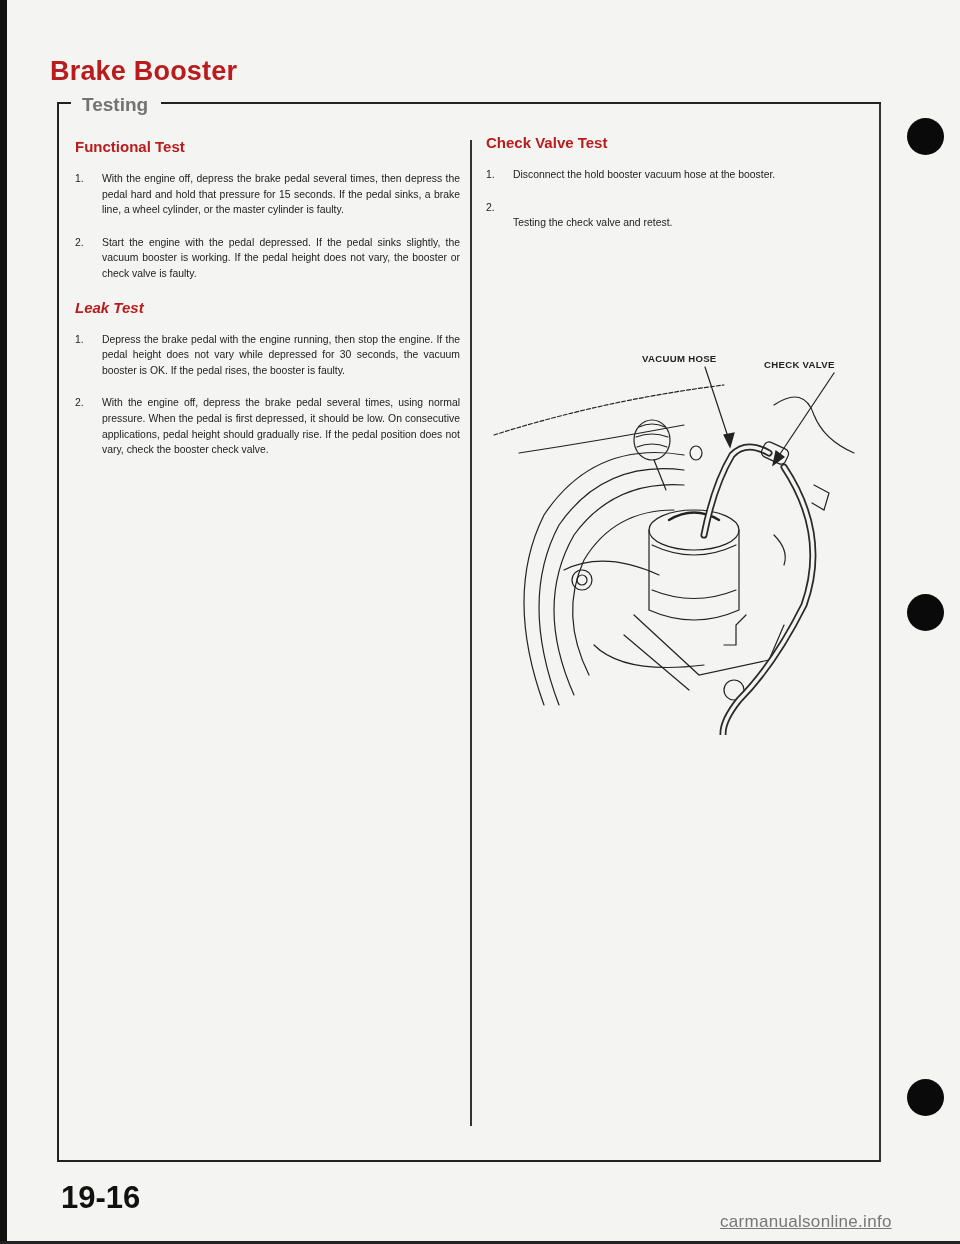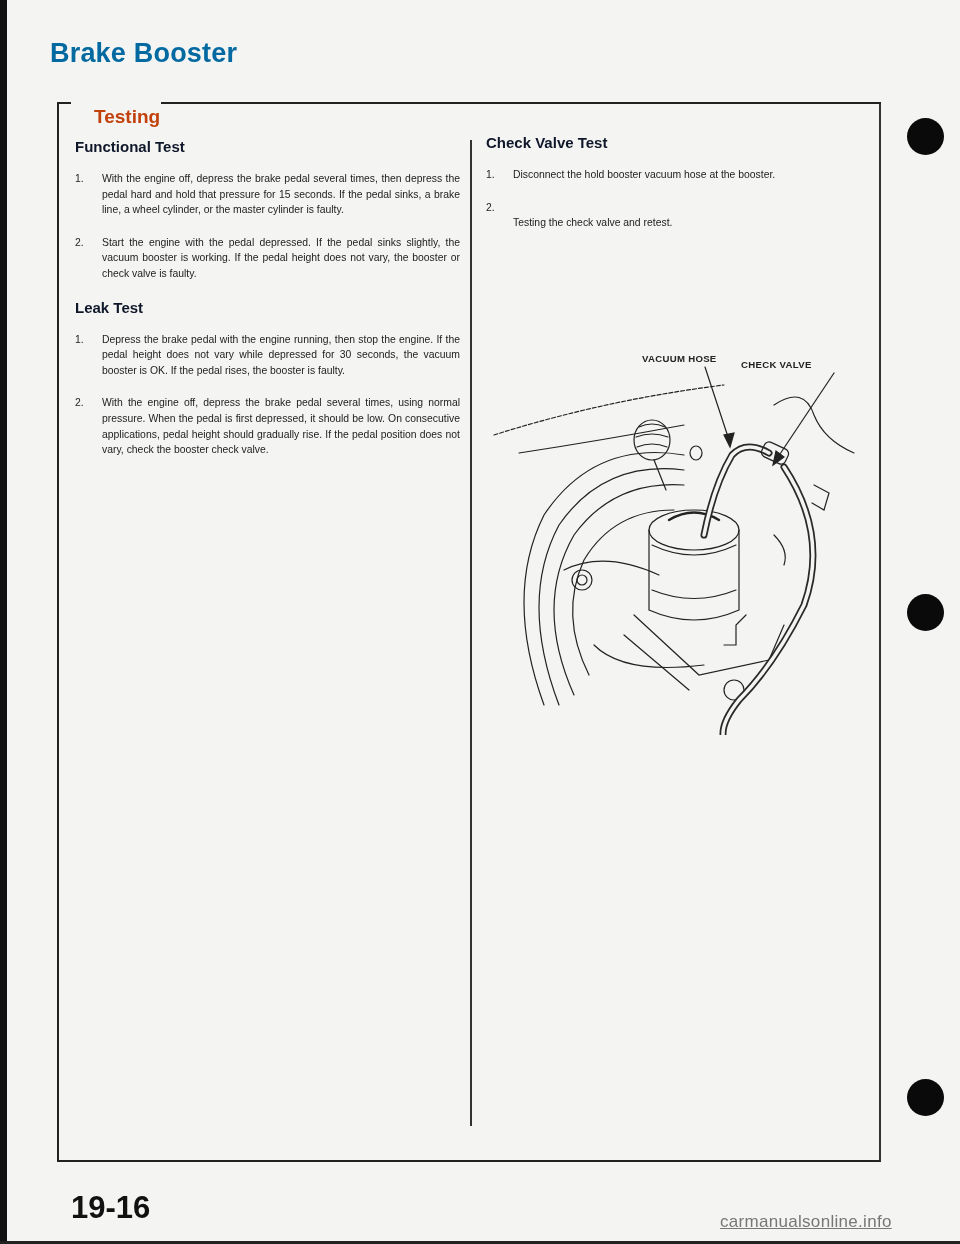--- a/index.html
+++ b/index.html
@@ -5,45 +5,45 @@
   html, body { margin: 0; padding: 0; }
   body {
     width: 960px; height: 1244px; position: relative; overflow: hidden;
     background: #f4f4f2;
     font-family: "Liberation Sans", sans-serif;
     color: #1a1a1a;
   }
   .left-edge { position: absolute; left: 0; top: 0; width: 7px; height: 1244px; background: #111; }
   .bottom-edge { position: absolute; left: 0; bottom: 0; width: 960px; height: 3px; background: #222; }
   .page-title {
-    position: absolute; left: 50px; top: 38px; margin: 0;
-    font-size: 27px; font-weight: bold; letter-spacing: 0.2px; color: #0369a1;
+    position: absolute; left: 50px; top: 56px; margin: 0;
+    font-size: 27px; font-weight: bold; letter-spacing: 0.2px; color: #b91c1c;
   }
   .frame {
     position: absolute; left: 57px; top: 102px; width: 820px; height: 1058px;
     border-left: 2px solid #222; border-right: 2px solid #333; border-bottom: 2px solid #222;
   }
   .frame-top-left { position: absolute; left: 57px; top: 102px; width: 14px; height: 2px; background: #222; }
   .frame-top-right { position: absolute; left: 161px; top: 102px; width: 720px; height: 2px; background: #222; }
   .section-label {
-    position: absolute; left: 76px; top: 90px; margin: 16px;
-    font-size: 19px; font-weight: bold; color: #c2410c; background: #f4f4f2; padding: 0 2px;
+    position: absolute; left: 76px; top: 90px; margin: 4px;
+    font-size: 19px; font-weight: bold; color: #737373; background: #f4f4f2; padding: 0 2px;
   }
   .col-divider { position: absolute; left: 470px; top: 140px; width: 2px; height: 986px; background: #333; }
   .col { position: absolute; }
   .col-left { left: 75px; top: 138px; width: 385px; }
   .col-right { left: 486px; top: 134px; width: 370px; }
-  h2 { font-size: 15px; font-weight: bold; margin: 0 0 16px 0; color: #0f172a; }
+  h2 { font-size: 15px; font-weight: bold; margin: 0 0 16px 0; color: #b91c1c; }
   ol { list-style: none; margin: 0; padding: 0; }
   li { position: relative; padding-left: 27px; font-size: 10.4px; line-height: 15.6px; text-align: justify; margin-bottom: 17px; color: #222; }
   .num { position: absolute; left: 0; top: 0; }
-  .h-gap { margin-top: 8px; }
+  .h-gap { margin-top: 8px; font-style: italic; }
   .diagram { position: absolute; left: 484px; top: 345px; width: 390px; height: 390px; }
   .callout { position: absolute; font-size: 9.6px; font-weight: bold; letter-spacing: 0.3px; color: #222; }
-  .page-number { position: absolute; left: 57px; top: 1176px; margin: 14px; font-size: 31px; font-weight: bold; color: #111; }
+  .page-number { position: absolute; left: 57px; top: 1176px; margin: 4px; font-size: 31px; font-weight: bold; color: #111; }
   .dot { position: absolute; width: 37px; height: 37px; border-radius: 50%; background: #0a0a0a; }
   .watermark { position: absolute; left: 720px; top: 1212px; font-size: 17px; color: #777; letter-spacing: 0.3px; text-decoration: underline; }
 </style>
 </head>
 <body>
 
 <div class="left-edge"></div>
 <div class="bottom-edge"></div>
 
 <h1 class="page-title">Brake Booster</h1>
@@ -91,21 +91,21 @@
     <li>
       <span class="num">2.</span>
       <br>
       <span>Testing the check valve and retest.</span>
     </li>
   </ol>
 </div>
 
 <div class="diagram">
   <span class="callout" style="left:138px; top:8px;margin-left:20px;">VACUUM HOSE</span>
-  <span class="callout" style="left:257px; top:14px;text-align:center;">CHECK VALVE</span>
+  <span class="callout" style="left:280px; top:14px;text-align:center;">CHECK VALVE</span>
   <svg width="390" height="390" viewBox="0 0 390 390" fill="none" stroke="#222" stroke-width="1.2" stroke-linecap="round">
 
     <line x1="221" y1="22" x2="246" y2="98"></line>
     <polygon points="246,102 240,90 250,88" fill="#222"></polygon>
     <line x1="350" y1="28" x2="292" y2="115"></line>
     <polygon points="289,120 292,106 300,112" fill="#222"></polygon>
 
     <path d="M10 90 Q 120 55 240 40" stroke-dasharray="4 2"></path>
     <path d="M35 108 Q 120 95 200 80"></path>
     <path d="M290 60 Q 320 40 330 70 Q 340 95 370 108"></path>

